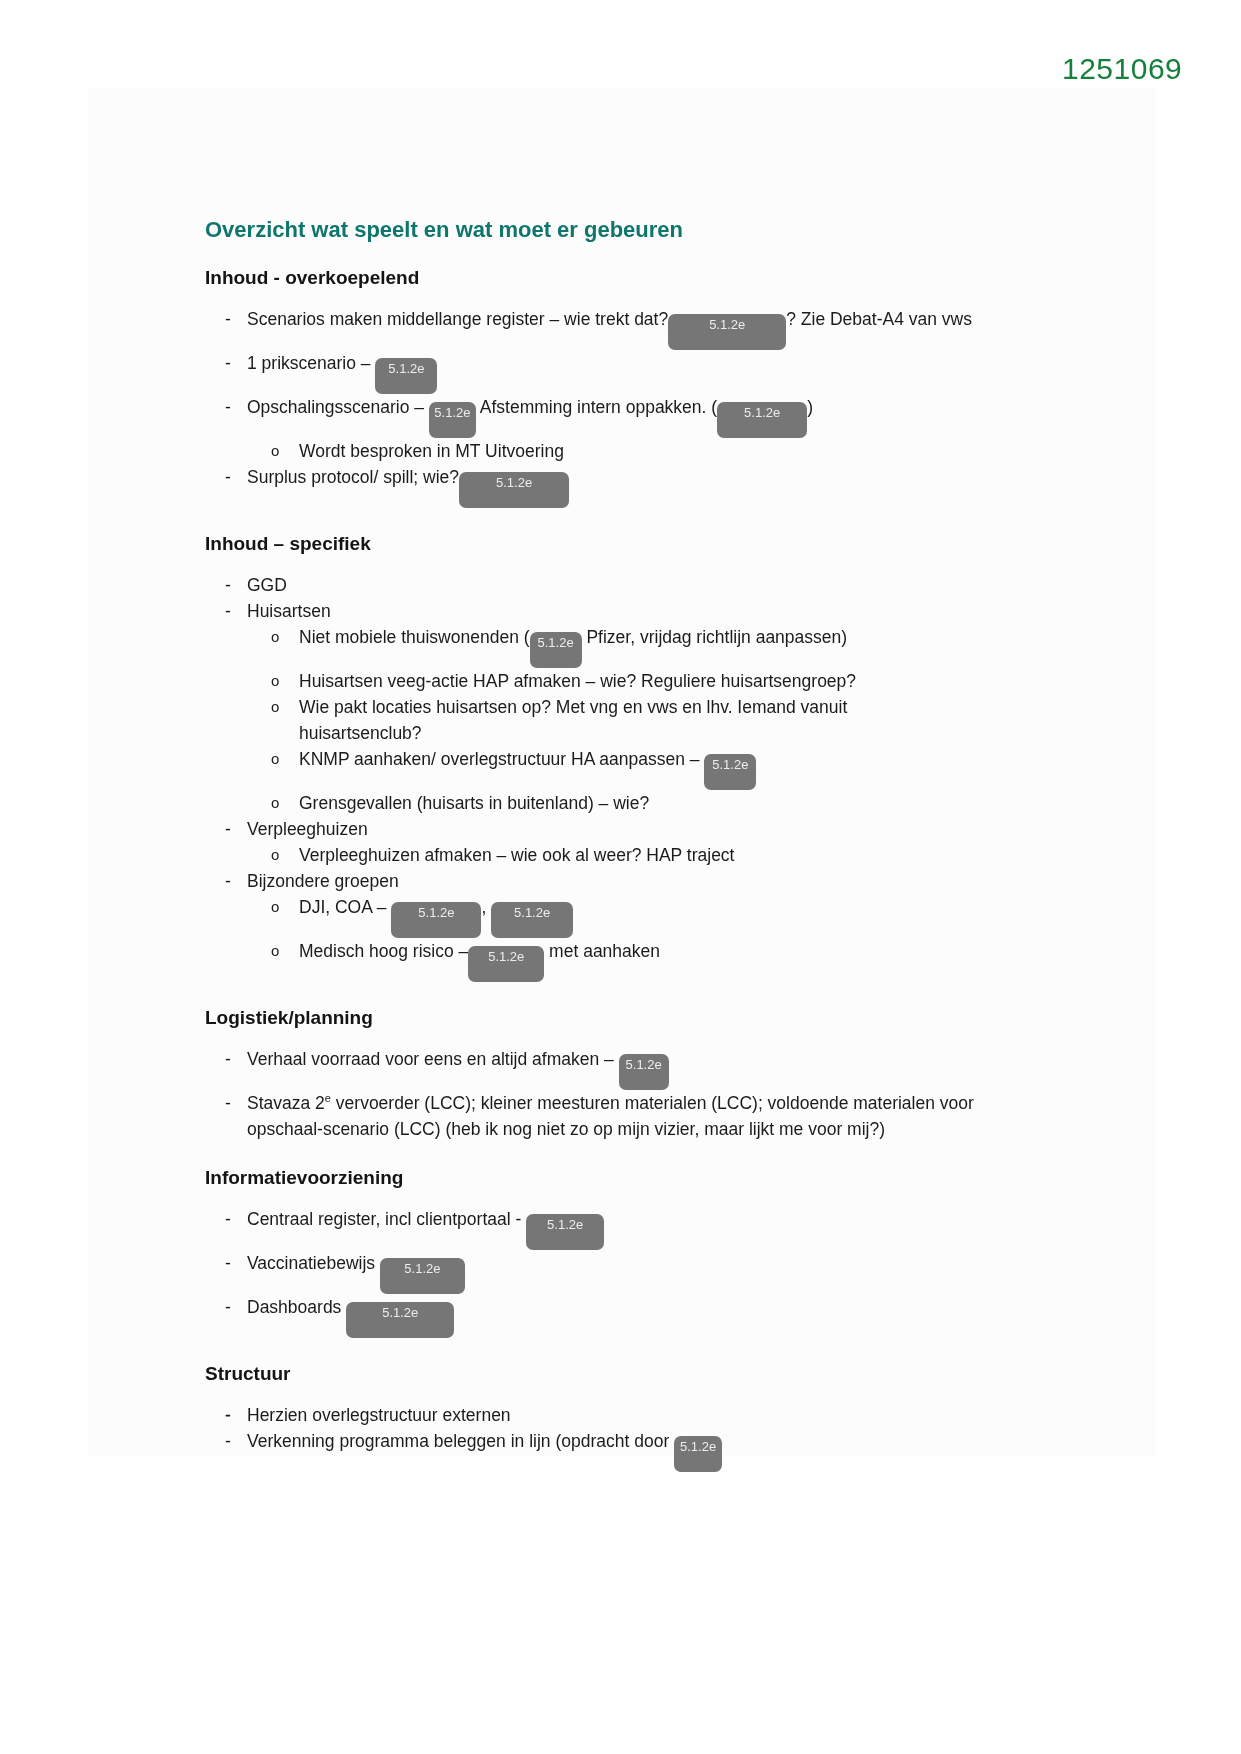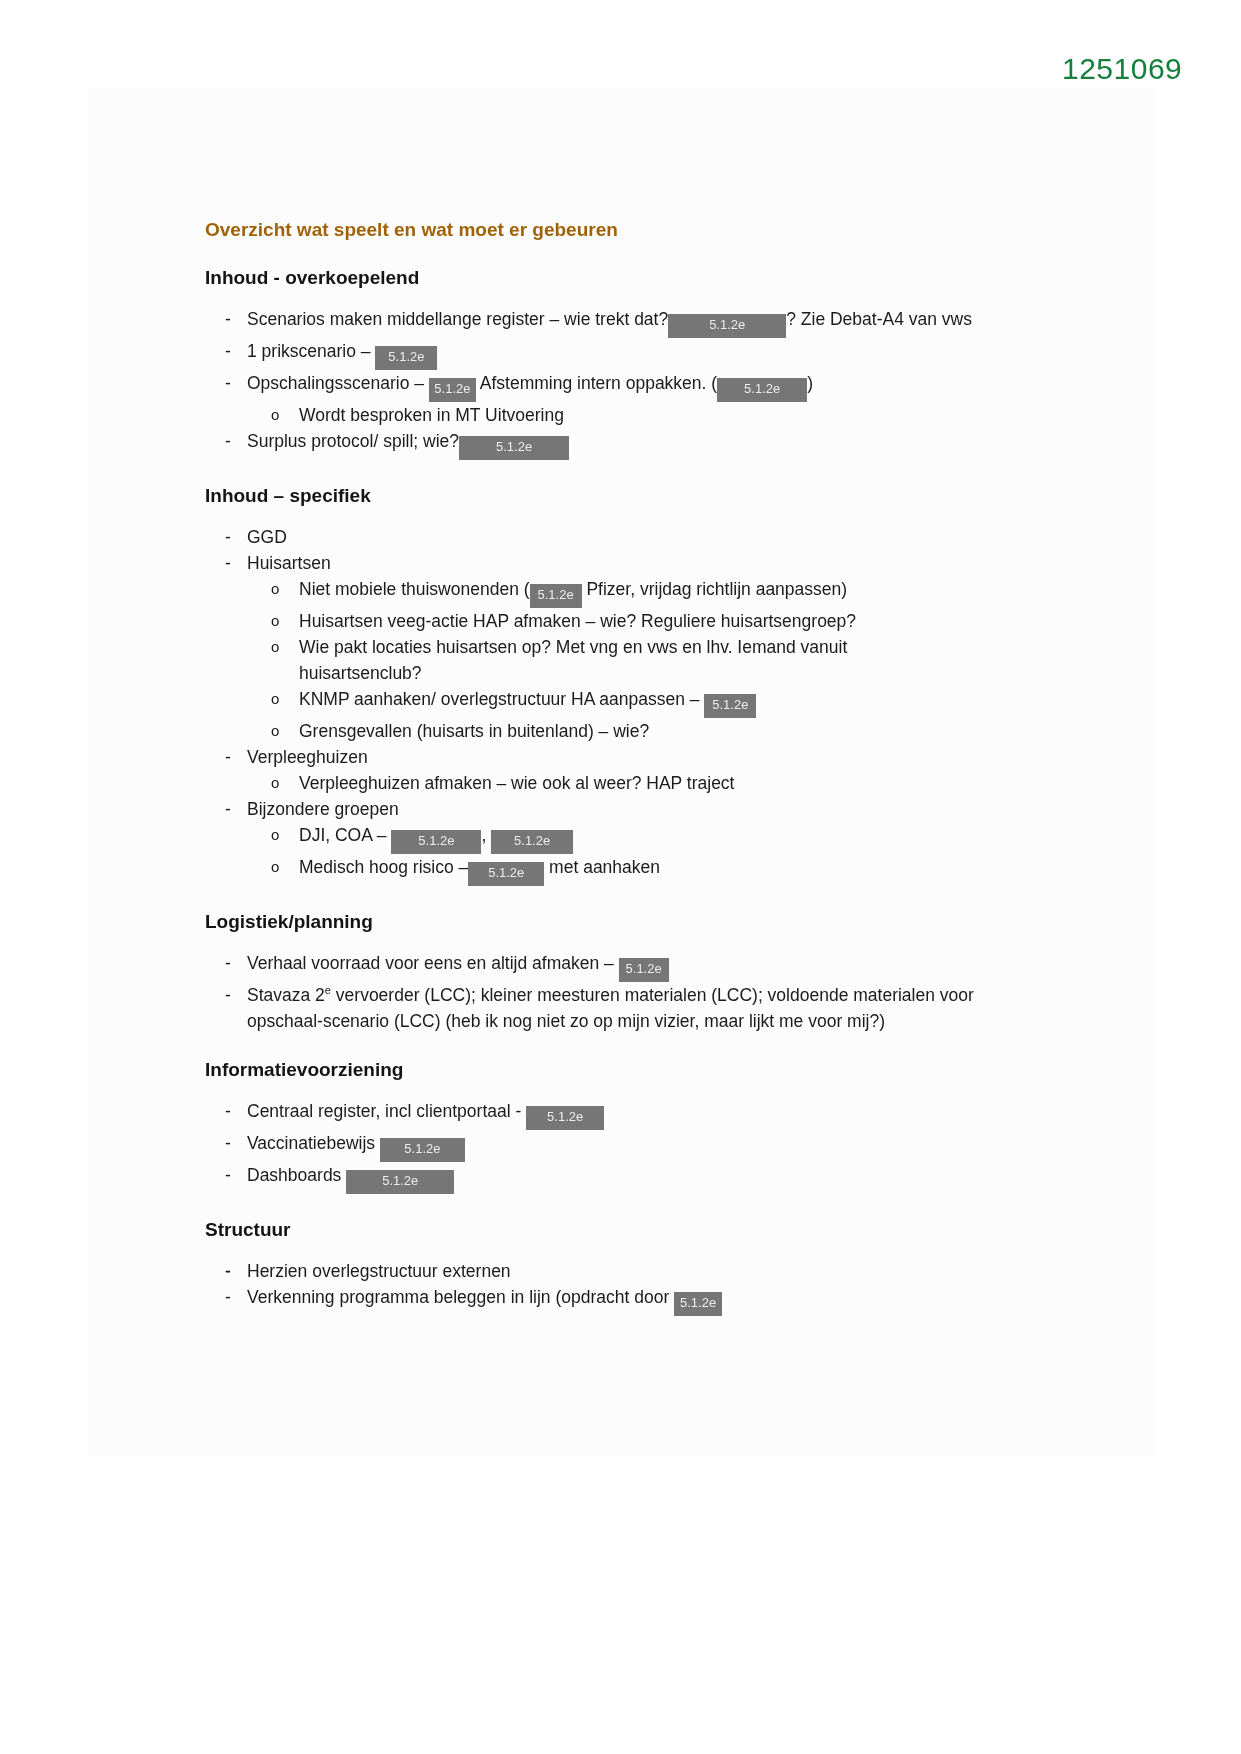--- a/index.html
+++ b/index.html
@@ -12,40 +12,41 @@
     background:#fcfcfc;
   }
   .doc-number{
     position:absolute;left:1062px;top:52px;font-size:30px;color:#15803d;
     letter-spacing:0.5px;
   }
   #content{
     position:absolute;left:205px;top:218px;width:850px;
   }
   .doc-title{
-    font-size:19px;font-weight:bold;color:#a16207;line-height:24px;
+    font-size:22px;font-weight:bold;color:#0f766e;line-height:24px;
   }
   .section{margin-top:24px;}
   .section-heading{
     font-size:19px;font-weight:bold;color:#141414;line-height:24px;margin:0 0 16px 0;
   }
   .item{
     position:relative;padding-left:42px;font-size:17.5px;line-height:26px;
     white-space:pre-wrap;
   }
   .item .marker{
     position:absolute;left:20px;top:0;width:16px;text-align:left;color:#1b1b1b;
   }
   .item.l2{padding-left:94px;}
   .item.l2 .marker{left:66px;font-size:15px;}
   .redact{
     display:inline-block;background:#767676;color:#ededed;
-    font-size:13px;line-height:22px;height:24px;text-align:center;
+    font-size:13px;line-height:22px;height:36px;text-align:center;
     vertical-align:-4px;padding:0 4px;box-sizing:border-box;
     white-space:nowrap;
+    border-radius:7px;
   }
   sup{font-size:11px;line-height:0;}
 </style>
 </head>
 <body>
 
 <div class="scan-area"></div>
 
 <div class="doc-number">1251069</div>
 

